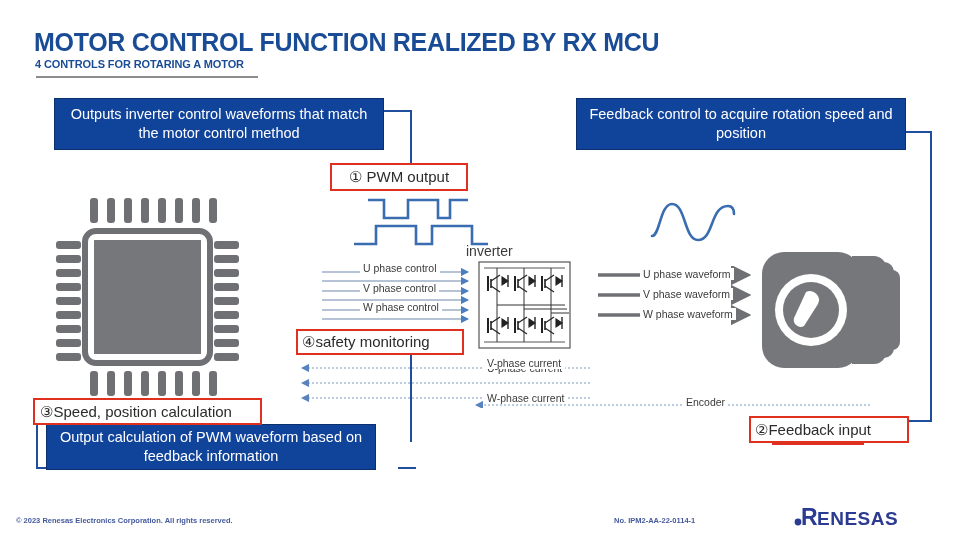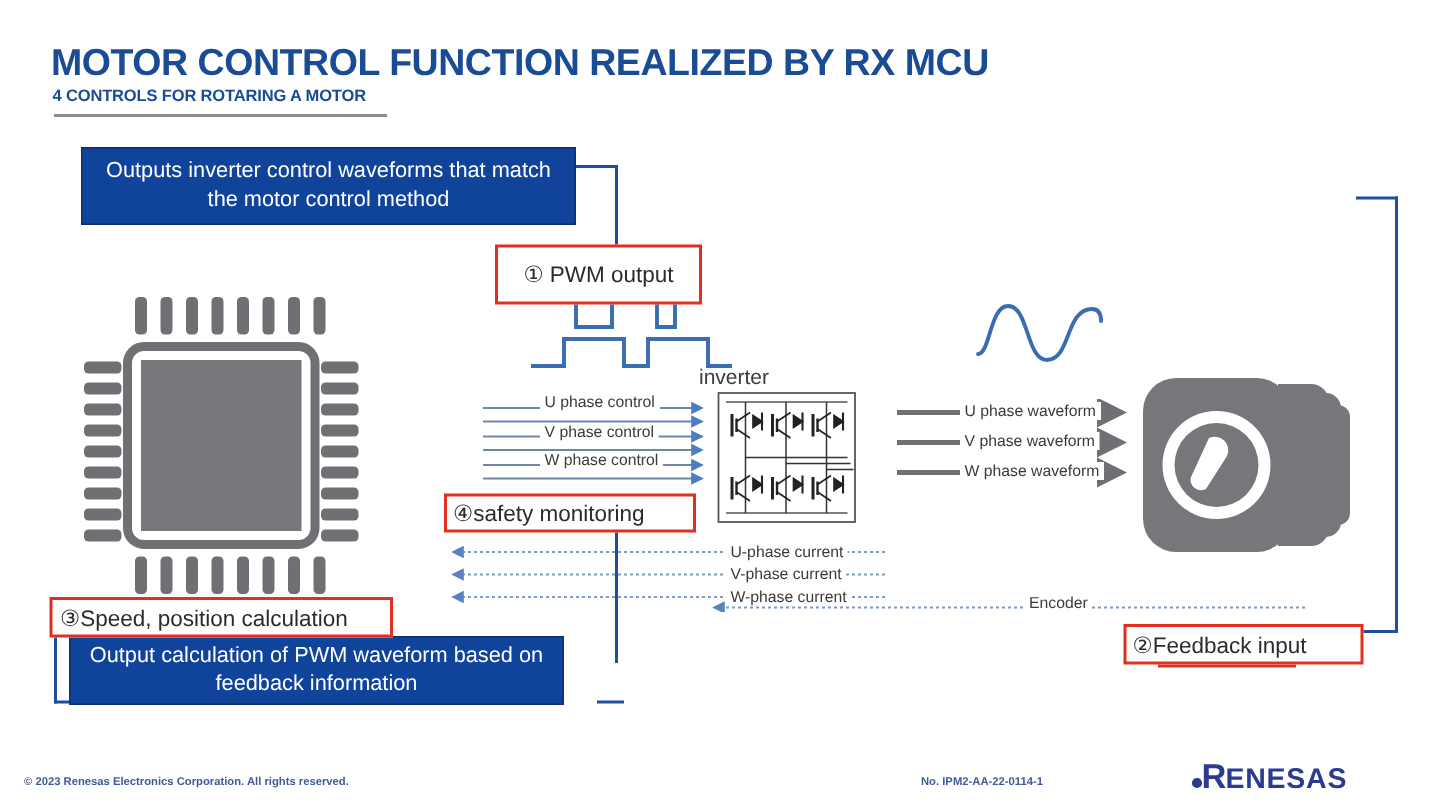--- a/index.html
+++ b/index.html
@@ -66,21 +66,21 @@
   .red-box {
     background: #ffffff;
     border: 2px solid #e03020;
     color: #2b2b2b;
     font-size: 15px;
     display: flex;
     align-items: center;
     box-sizing: border-box;
     white-space: nowrap;
   }
-  #lbl-pwm     { left: 330px; top: 163px; width: 138px; height: 40px; justify-content: center; }
+  #lbl-pwm     { left: 330px; top: 163px; width: 138px; height: 28px; justify-content: center; }
   #lbl-safety  { left: 296px; top: 329px; width: 168px; height: 26px; padding-left: 4px; }
   #lbl-speed   { left: 33px;  top: 398px; width: 229px; height: 27px; padding-left: 5px; }
   #lbl-fbinput { left: 749px; top: 416px; width: 160px; height: 27px; padding-left: 4px; }
 
   
   .lead { background: #1f4e9c; }
   .lead-v { width: 1.6px; }
   .lead-h { height: 1.6px; }
 
   
@@ -176,20 +176,21 @@
   <div class="abs lead lead-h" style="left:36px; top:467px; width:22px;"></div>
 
   <div class="abs lead lead-v" style="left:410px; top:354px; height:88px;"></div>
   <div class="abs lead lead-h" style="left:398px; top:467px; width:18px;"></div>
 
   <div class="abs lead lead-v" style="left:772px; top:430px; height:14px;"></div>
   <div class="abs red-lead" style="left:772px; top:443px; width:92px; height:1.6px;"></div>
 
   <div class="abs blue-box" id="box-outputs">Outputs inverter control waveforms that match the motor control method</div>
 
+  <div class="abs blue-box" id="box-feedback">Feedback control to acquire rotation speed and position</div>
 
   <div class="abs blue-box" id="box-outcalc">Output calculation of PWM waveform based on feedback information</div>
 
 
   <div class="abs" id="mcu">
 
     <div class="pin pin-v" style="left:30px;  top:0;"></div>
     <div class="pin pin-v" style="left:47px;  top:0;"></div>
     <div class="pin pin-v" style="left:64px;  top:0;"></div>
     <div class="pin pin-v" style="left:81px;  top:0;"></div>
@@ -368,21 +369,21 @@
         <polygon points="0,0 7,3.5 0,7" fill="#5a83bd"></polygon>
       </marker>
     </defs>
     <g stroke="#7d9cc4" stroke-width="1.2" stroke-dasharray="2 2" marker-end="url(#bluearrow2)">
       <line x1="290" y1="8" x2="2" y2="8"></line>
       <line x1="290" y1="23" x2="2" y2="23"></line>
       <line x1="290" y1="38" x2="2" y2="38"></line>
     </g>
   </svg>
   <div class="sig-label" style="left:484px; top:362px;">U-phase current</div>
-  <div class="sig-label" style="left:484px; top:377px;">V-phase current</div>
+  <div class="sig-label" style="left:484px; top:357px;">V-phase current</div>
   <div class="sig-label" style="left:484px; top:392px;">W-phase current</div>
 
   <svg class="abs enc-arrow" viewBox="0 0 398 14">
     <defs>
       <marker id="bluearrow3" markerWidth="7" markerHeight="7" refX="6" refY="3.5" orient="auto">
         <polygon points="0,0 7,3.5 0,7" fill="#5a83bd"></polygon>
       </marker>
     </defs>
     <line x1="396" y1="11" x2="2" y2="11" stroke="#7d9cc4" stroke-width="1.2" stroke-dasharray="2 2" marker-end="url(#bluearrow3)"></line>
   </svg>

